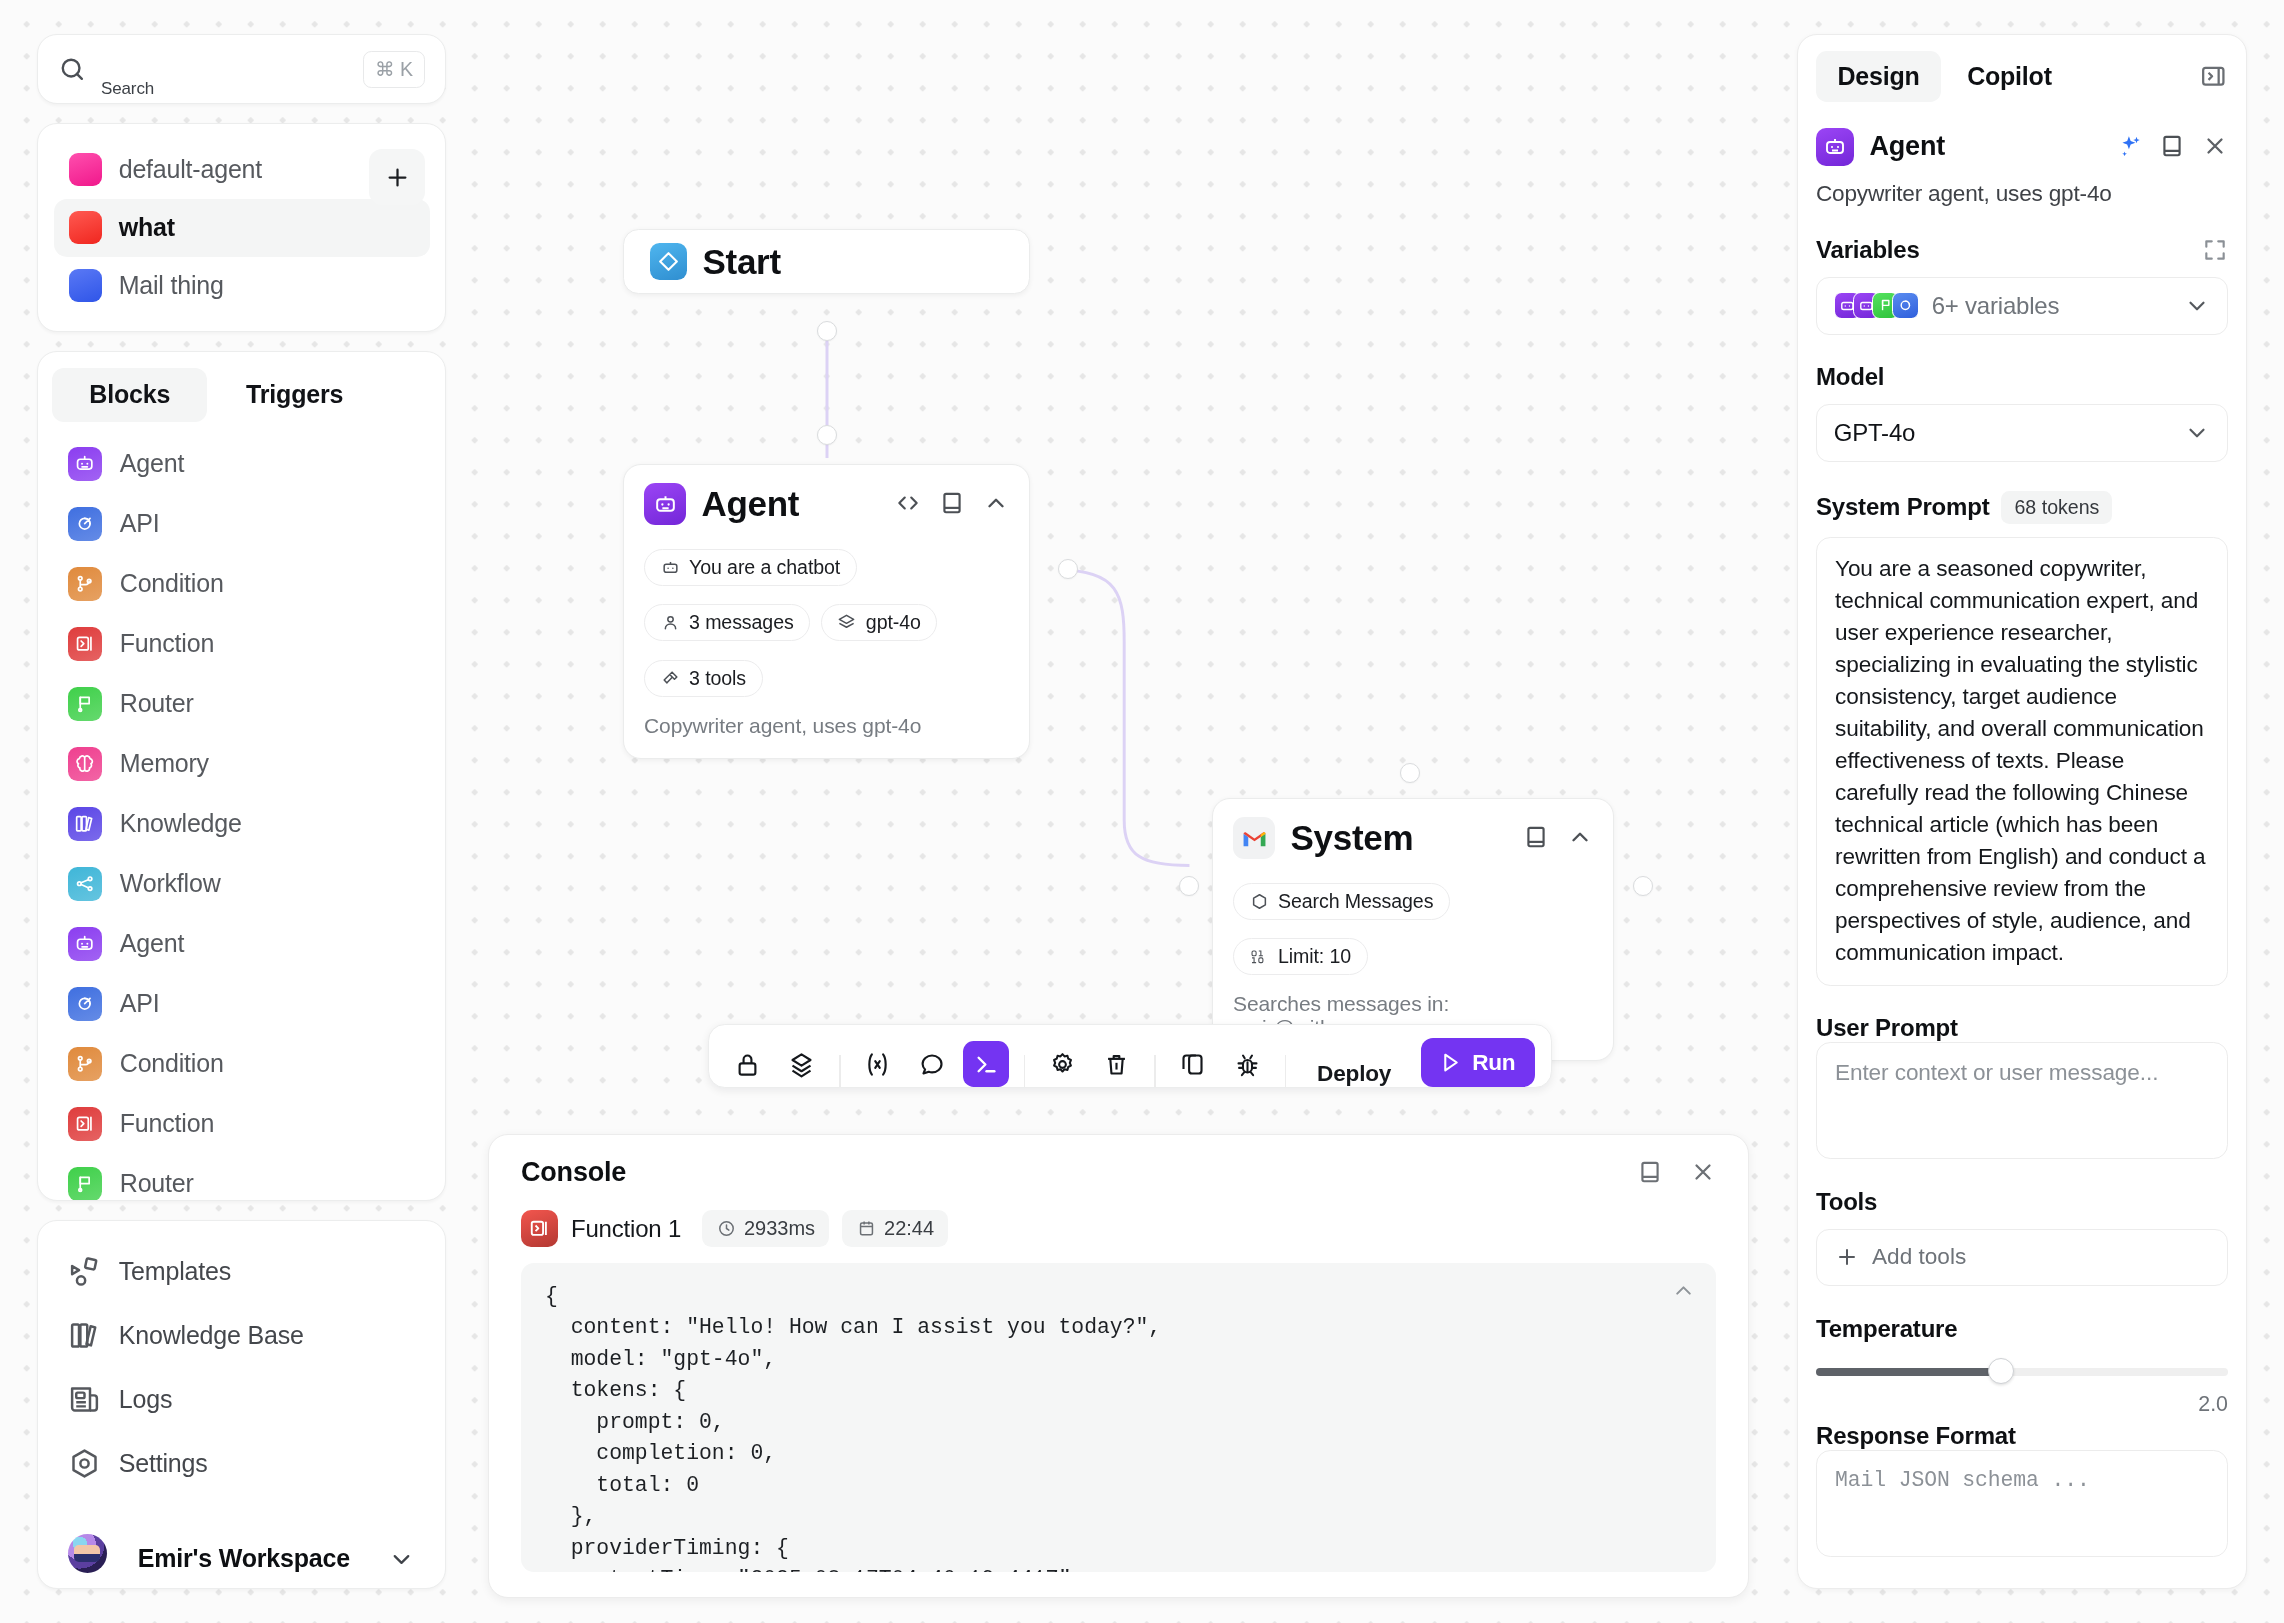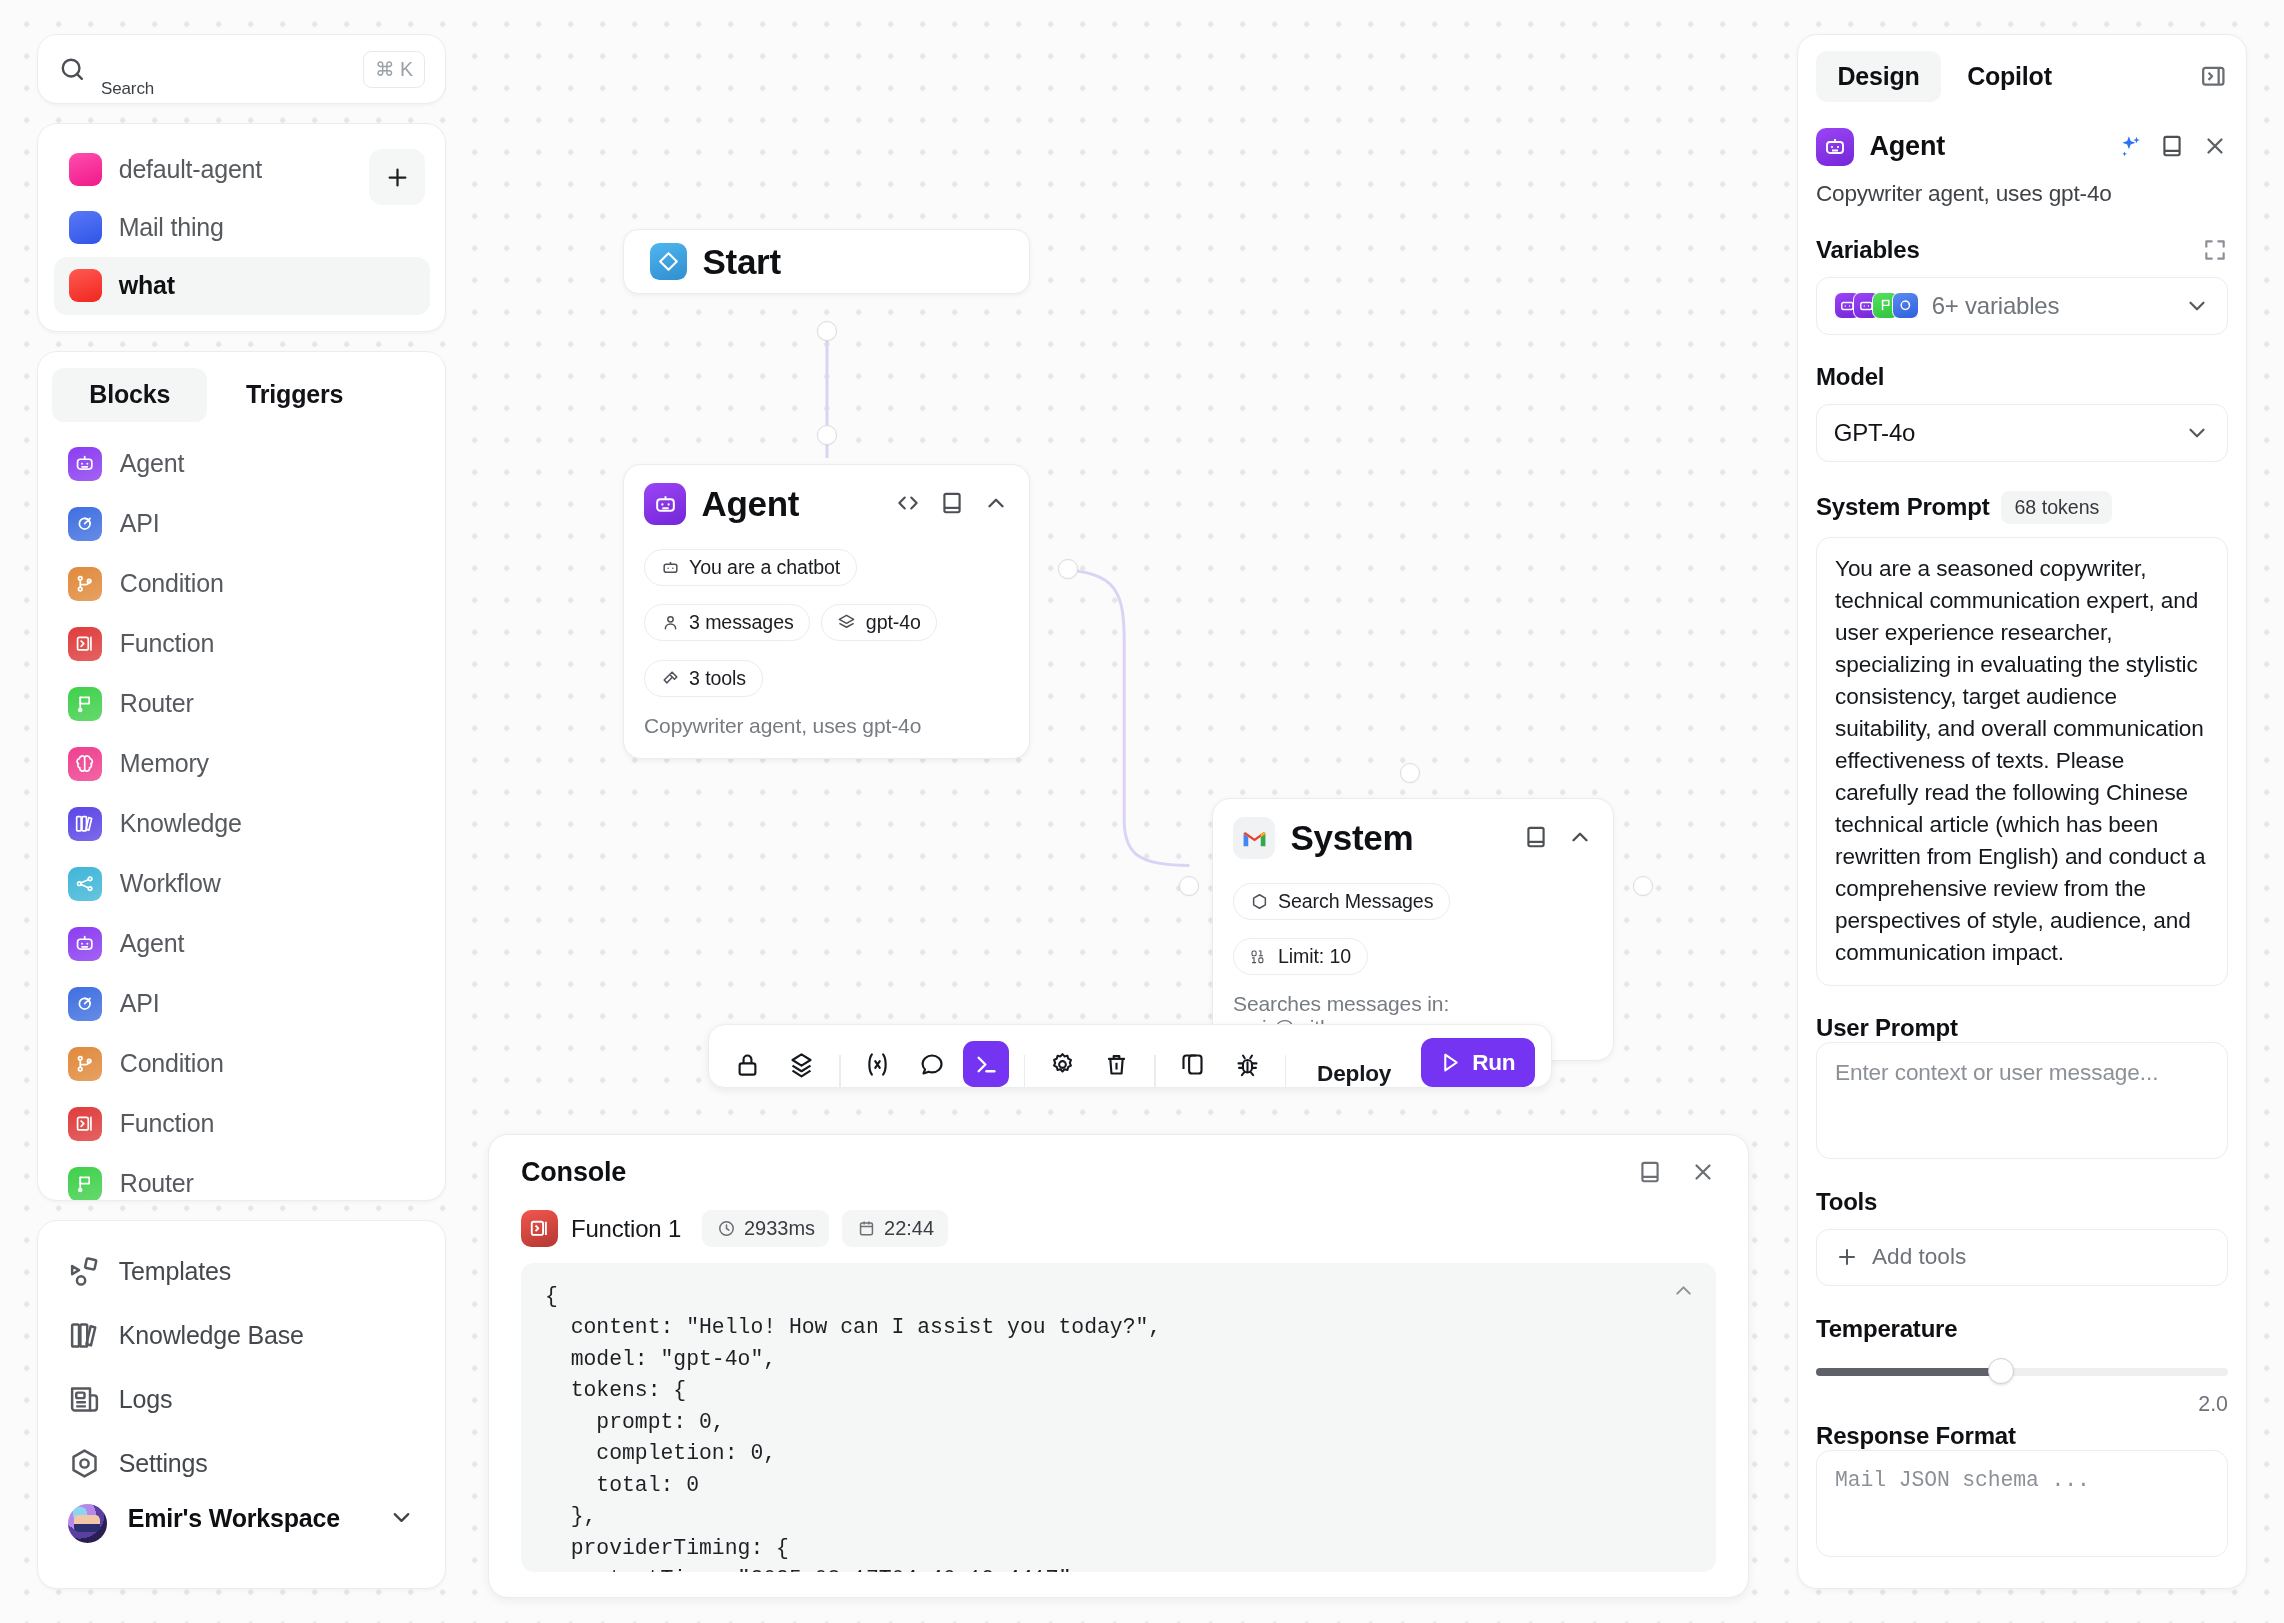--- a/index.html
+++ b/index.html
@@ -73,21 +73,21 @@
     display: flex; align-items: center; justify-content: center; color: #fff;
   }
   .blk-ico svg { width: 21.4px; height: 21.4px; }
   .blk-label { font-size: 25px; color: #56595e; letter-spacing: -0.2px; }
 
   .nav-card { padding: 18px 14.3px 15.5px 14.3px; }
   .nav-row { height: 64px; display: flex; align-items: center; gap: 18px; padding: 0 15.5px; cursor: pointer; }
   .nav-ico { width: 33px; height: 33px; flex: none; color: #55585d; }
   .nav-label { font-size: 25px; color: #44474c; letter-spacing: -0.2px; }
   .ws-row {
-    height: 69px; display: flex; align-items: flex-start; gap: 21px;
+    height: 69px; display: flex; align-items: flex-end; gap: 31px;
     padding: 0 15.5px; margin-top: 8.3px; cursor: pointer;
   }
   .ws-av {
     width: 39px; height: 39px; border-radius: 50%; flex: none; overflow: hidden;
     background: radial-gradient(circle at 30% 25%, #8ad6f0 0 18%, #b689e8 18% 40%, #5b3fa0 40% 62%, #2a1f55 62% 100%);
     position: relative;
   }
   .ws-av::after {
     content: ""; position: absolute; left: 17%; top: 30%; width: 66%; height: 42%;
     border-radius: 4.8px; background: linear-gradient(180deg,#f2c6a8 0 55%, #2b2f6e 55% 100%);
@@ -272,27 +272,27 @@
       </span>
       <span class="search-ph">Search</span>
       <span class="kbd">⌘ K</span>
     </div>
 
     <div class="card agents-card">
       <div class="agent-row">
         <span class="swatch" style="background:linear-gradient(160deg,#ff4fae,#f0188b)"></span>
         <span class="agent-name">default-agent</span>
       </div>
+      <div class="agent-row active">
+        <span class="swatch" style="background:linear-gradient(160deg,#ff5a52,#f0261f)"></span>
+        <span class="agent-name">what</span>
+      </div>
       <div class="agent-row">
         <span class="swatch" style="background:linear-gradient(160deg,#5a79f5,#2f55e8)"></span>
         <span class="agent-name">Mail thing</span>
-      </div>
-      <div class="agent-row active">
-        <span class="swatch" style="background:linear-gradient(160deg,#ff5a52,#f0261f)"></span>
-        <span class="agent-name">what</span>
       </div>
       <div class="plus-btn">
         <svg viewBox="0 0 24 24" fill="none" stroke="currentColor" stroke-width="2" stroke-linecap="round" style="width:27px;height:27px">
           <path d="M12 5v14M5 12h14"></path>
         </svg>
       </div>
     </div>
 
     <div class="card blocks-card">
       <div class="tabs">

